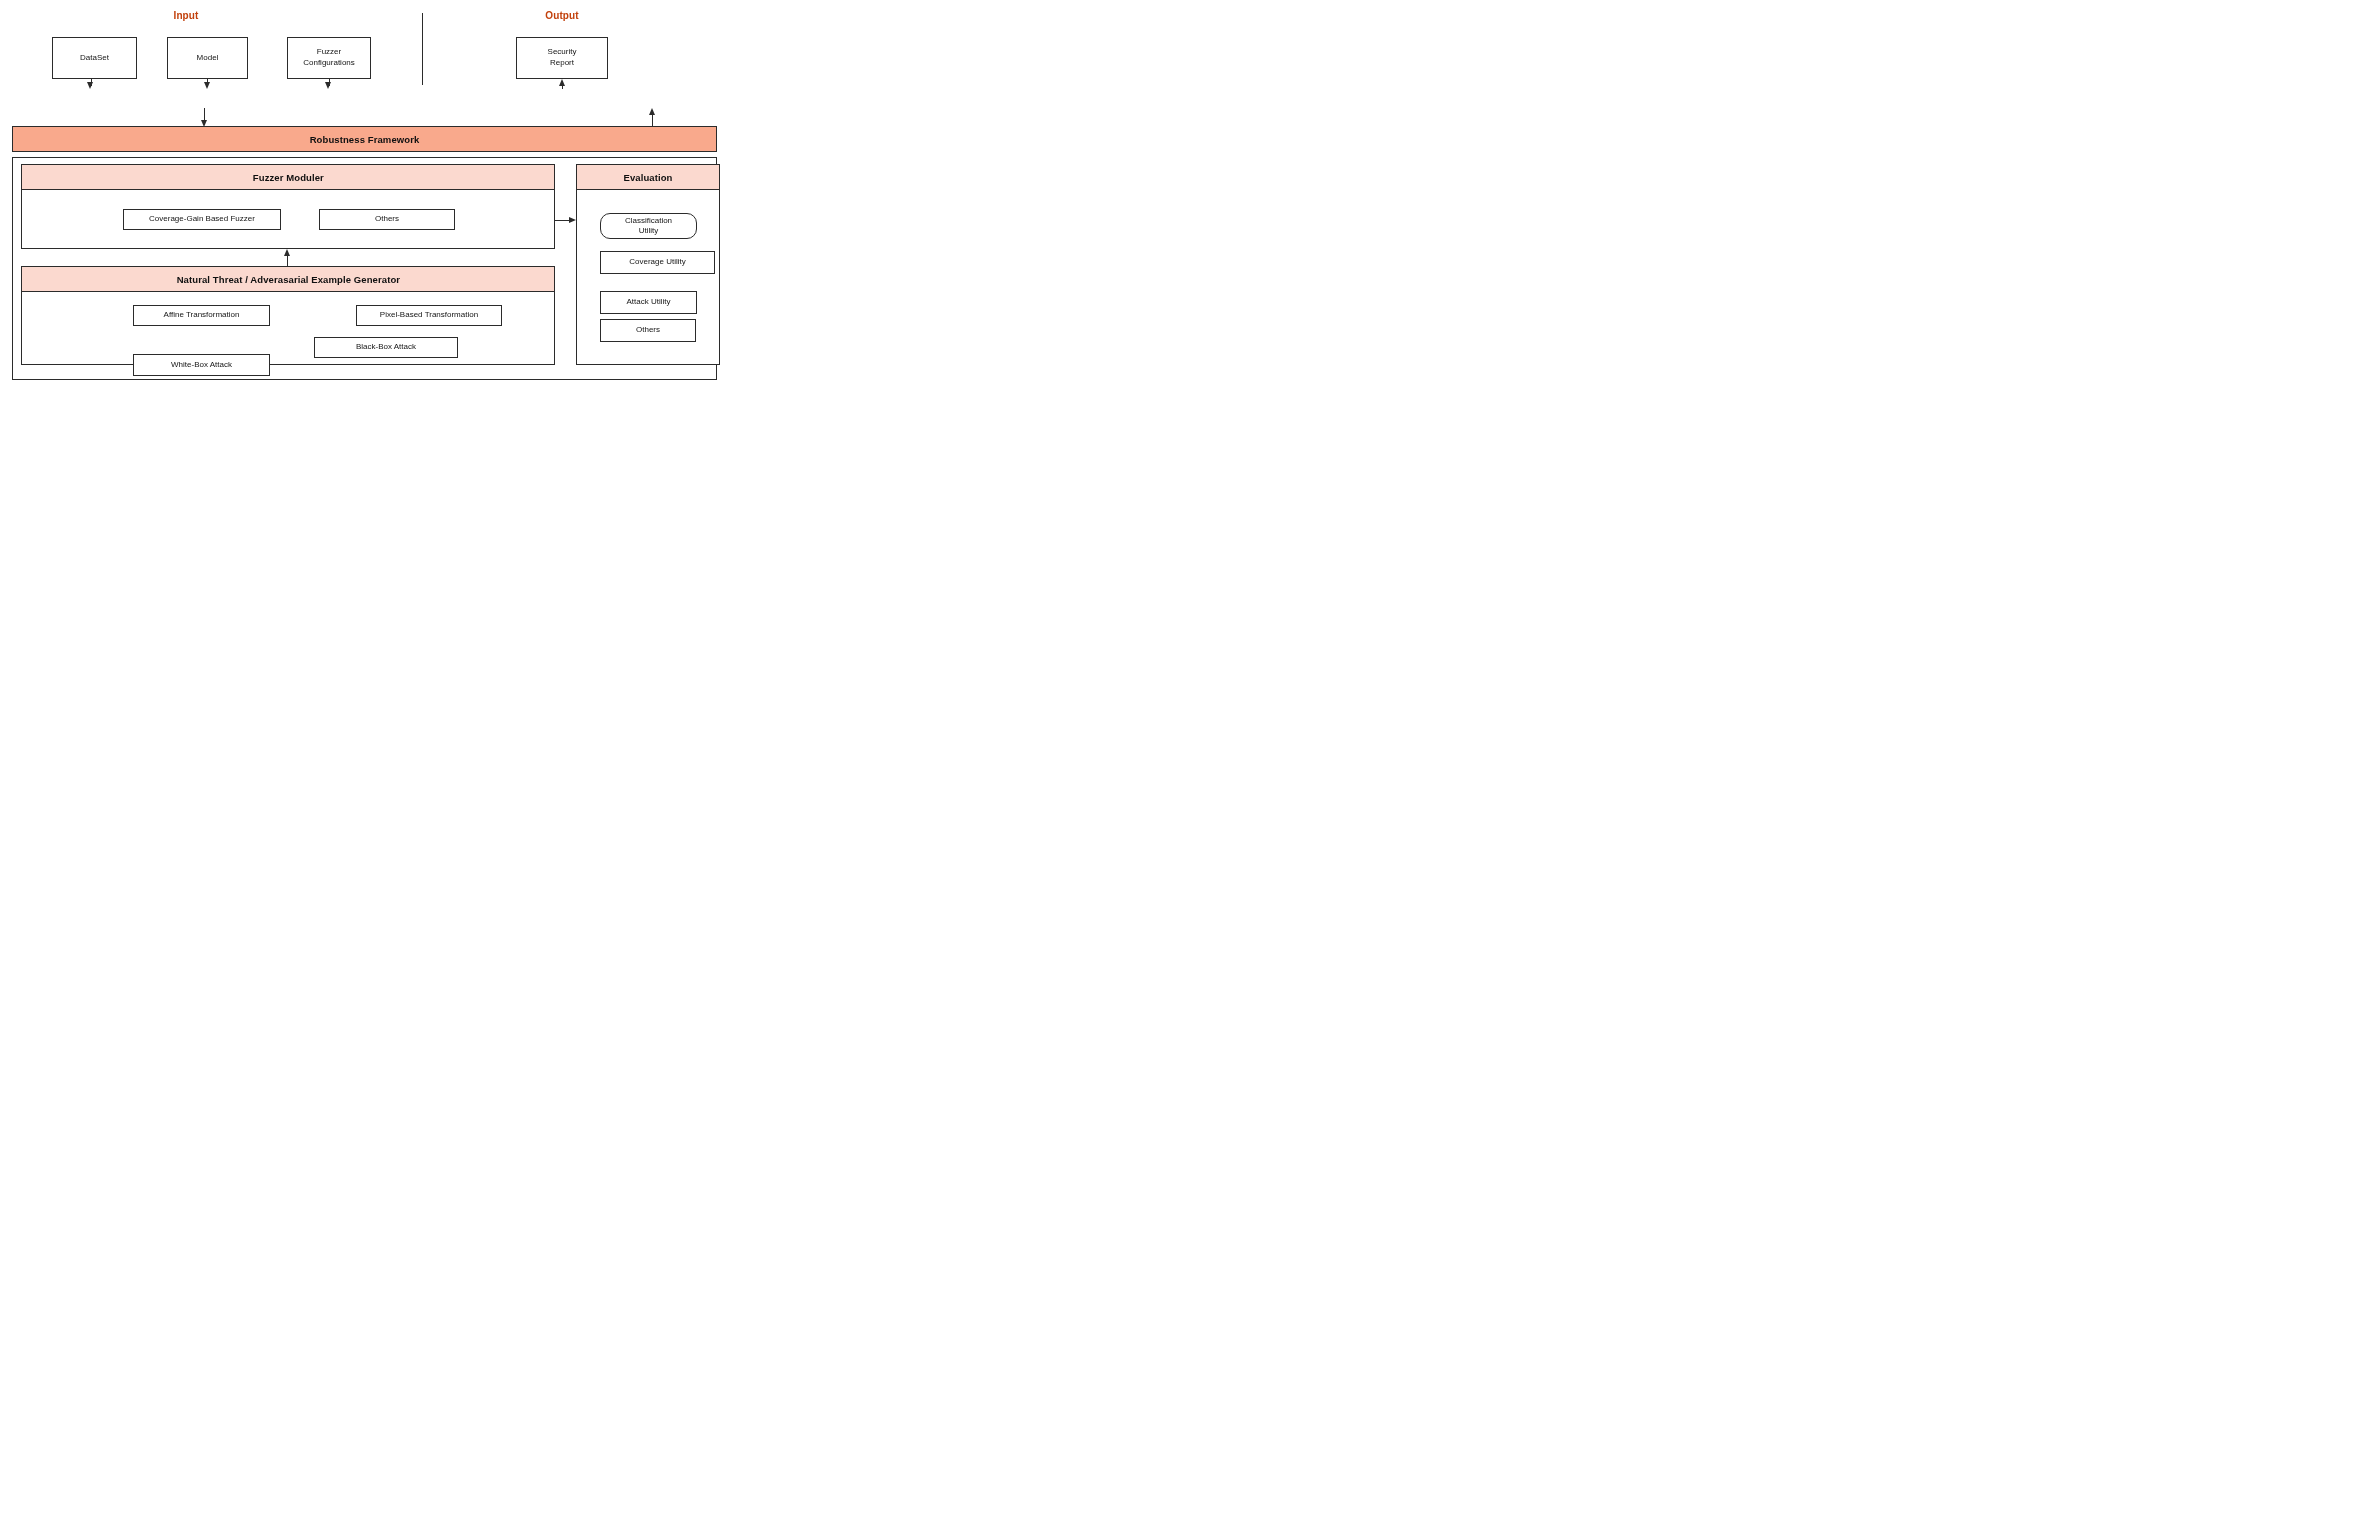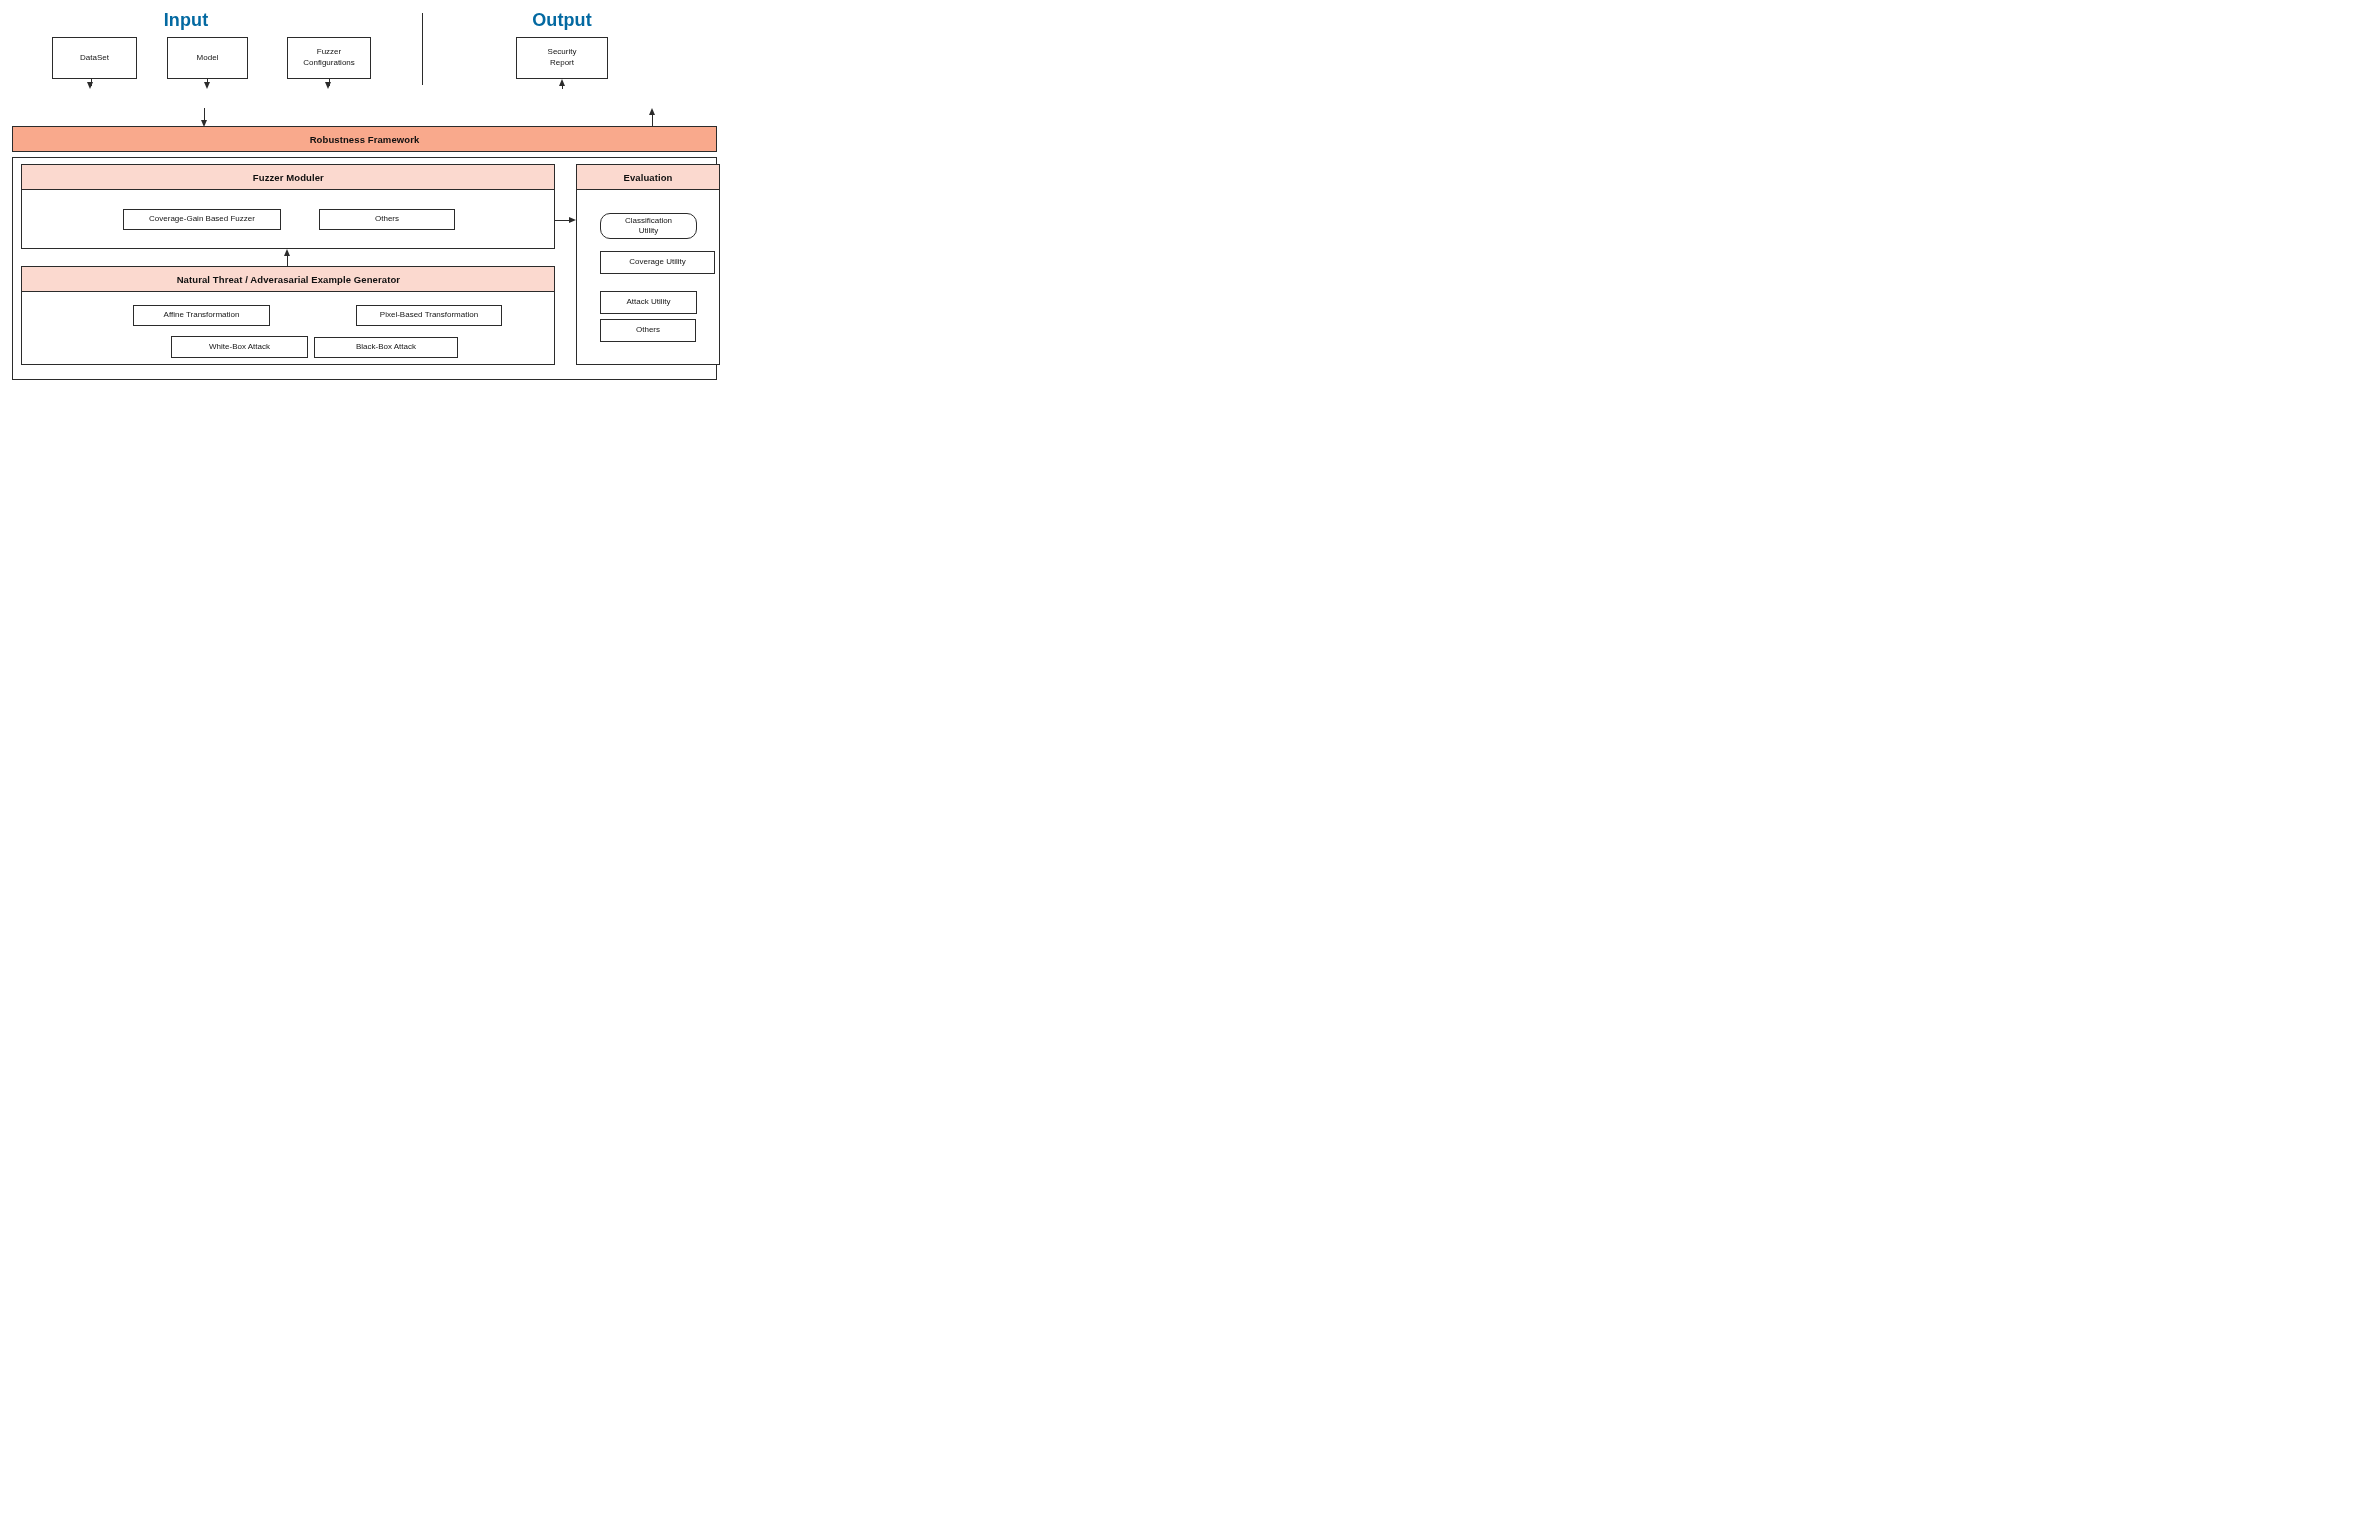--- a/index.html
+++ b/index.html
@@ -16,25 +16,25 @@
     width: 725px;
     height: 384px;
     background: #ffffff;
     overflow: hidden;
   }
 
   
   .abs { position: absolute; box-sizing: border-box; }
 
   .sec-title {
-    font-size: 18px;
+    font-size: 10px;
     font-weight: bold;
     text-align: center;
     letter-spacing: 0.1px;
-    color: #0369a1;
+    color: #c2410c;
     line-height: 1;
   }
 
   .node {
     border: 1px solid #2b2b2b;
     background: #ffffff;
     display: flex;
     align-items: center;
     justify-content: center;
     text-align: center;
@@ -188,21 +188,21 @@
   </div>
 
   <div class="abs node" style="left:133px; top:305px; width:137px; height:21.4px;">
     <span>Affine Transformation</span>
   </div>
 
   <div class="abs node" style="left:314px; top:305px; width:146px; height:21.4px;margin-left:42px;">
     <span>Pixel-Based Transformation</span>
   </div>
 
-  <div class="abs node" style="left:133px; top:336px; width:137px; height:22px;margin-left:38px;">
+  <div class="abs node" style="left:133px; top:354px; width:137px; height:22px;">
     <span>White-Box Attack</span>
   </div>
 
   <div class="abs node" style="left:314px; top:337px; width:144px; height:21.4px;">
     <span>Black-Box Attack</span>
   </div>
 
   <div class="abs panel" style="left:576px; top:164px; width:144px; height:201px;"></div>
 
   <div class="abs band hdr-band" style="left:576px; top:164px; width:144px; height:26px;text-align:center;">

